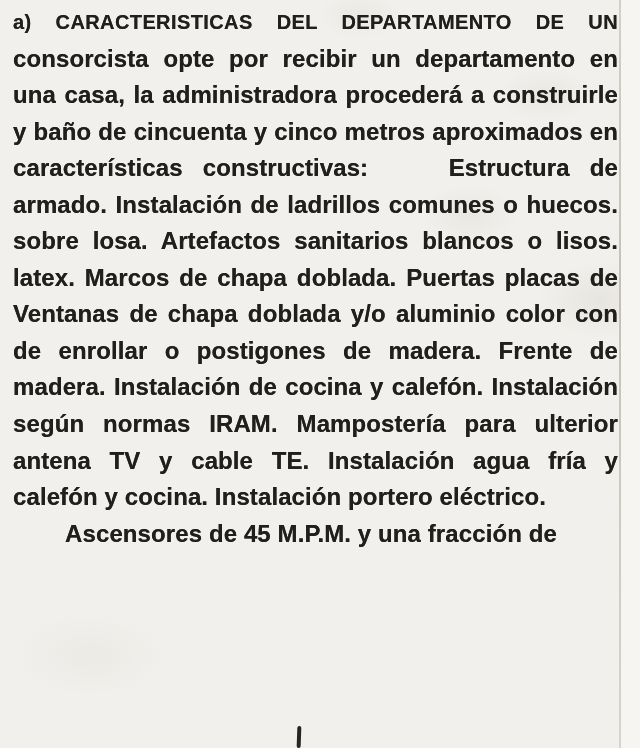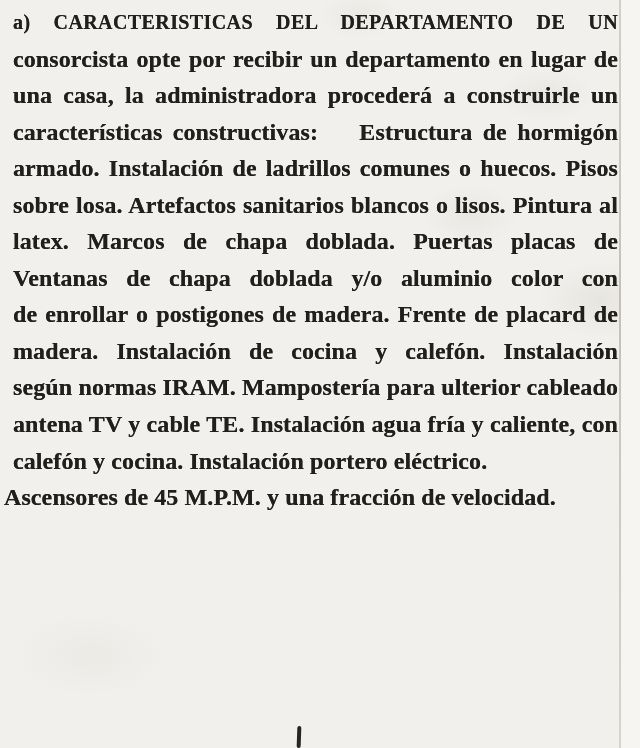--- a/index.html
+++ b/index.html
@@ -1,21 +1,21 @@
 <!DOCTYPE html>
 <html><head>
 <meta charset="utf-8">
 <style>
   html,body{margin:0;padding:0;background:#dddbd6;}
   .page{
     position:relative;
     width:640px;height:748px;
     background:#f2f0ec;
     overflow:hidden;
-    font-family:Liberation Serif, serif;
+    font-family:Liberation Sans, sans-serif;
     font-weight:700;
     color:#201f1c;
   }
   
   .page::before{
     content:"";position:absolute;inset:0;pointer-events:none;
     background:
       radial-gradient(70px 40px at 545px 95px,  rgba(125,120,110,.07), transparent 70%),
       radial-gradient(90px 55px at 600px 300px, rgba(125,120,110,.09), transparent 70%),
       radial-gradient(70px 45px at 470px 215px, rgba(125,120,110,.07), transparent 70%),
@@ -35,21 +35,21 @@
     text-justify:inter-word;
     overflow:hidden;
     text-shadow:0 0 .6px rgba(32,31,28,.85);
     white-space:pre-wrap;
   }
   .line.head{
     font-size:20px;
     letter-spacing:0.4px;
   }
   .line.end{
-    text-align:left;
+    text-align:center;
     text-align-last:left;
   }
   .line.outdent{margin-left:-9px;}
   
   .edge-strip{
     position:absolute;left:621px;top:0;width:19px;height:748px;
     background:#f6f5f1;
   }
   .edge-line{
     position:absolute;left:619px;top:0;width:2px;height:748px;
@@ -63,20 +63,21 @@
   }
 </style>
 </head>
 <body>
 
 <div class="page">
   <div class="textblock" id="textblock">
       <div class="line head">a) CARACTERISTICAS DEL DEPARTAMENTO DE UN</div>
       <div class="line">consorcista opte por recibir un departamento en lugar de</div>
       <div class="line">una casa, la administradora procederá a construirle un</div>
+      <div class="line">y baño de cincuenta y cinco metros aproximados en</div>
       <div class="line">características constructivas:&nbsp;&nbsp;&nbsp; Estructura de hormigón</div>
       <div class="line">armado. Instalación de ladrillos comunes o huecos. Pisos</div>
       <div class="line">sobre losa. Artefactos sanitarios blancos o lisos. Pintura al</div>
       <div class="line">latex. Marcos de chapa doblada. Puertas placas de madera.</div>
       <div class="line">Ventanas de chapa doblada y/o aluminio color con cortinas</div>
       <div class="line">de enrollar o postigones de madera. Frente de placard de</div>
       <div class="line">madera. Instalación de cocina y calefón. Instalación eléctrica</div>
       <div class="line">según normas IRAM. Mampostería para ulterior cableado de</div>
       <div class="line">antena TV y cable TE. Instalación agua fría y caliente, con</div>
       <div class="line end">calefón y cocina. Instalación portero eléctrico.</div>

